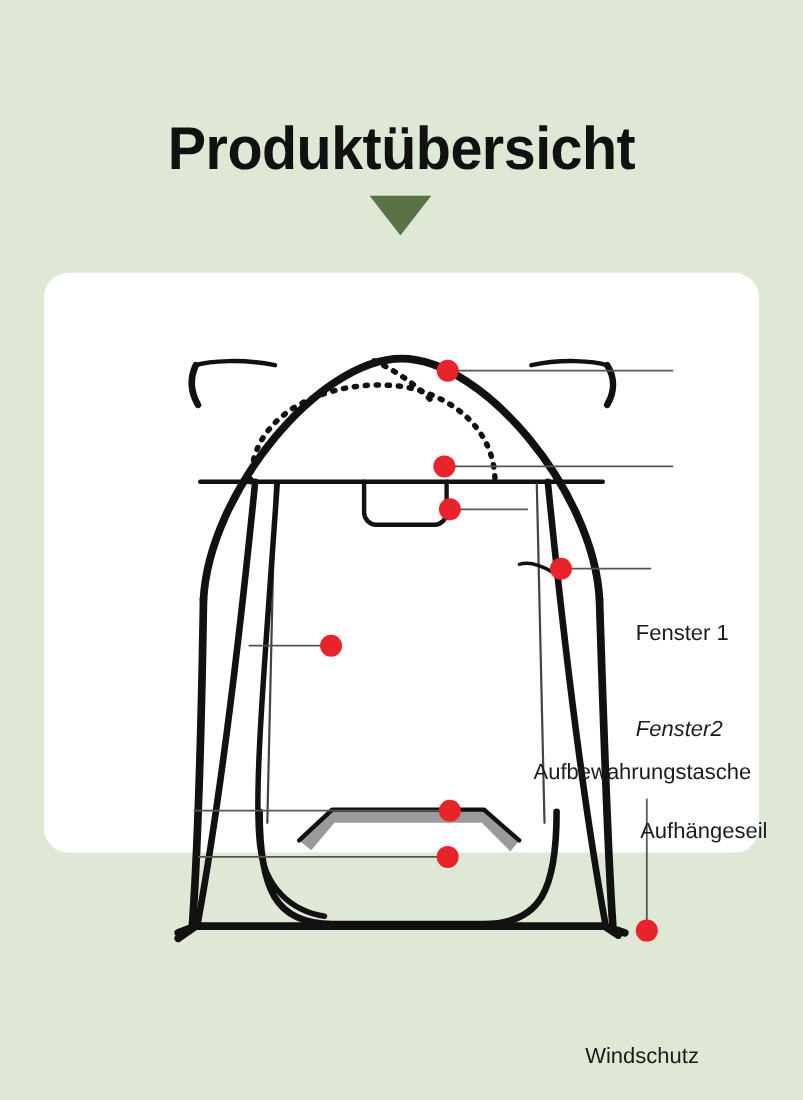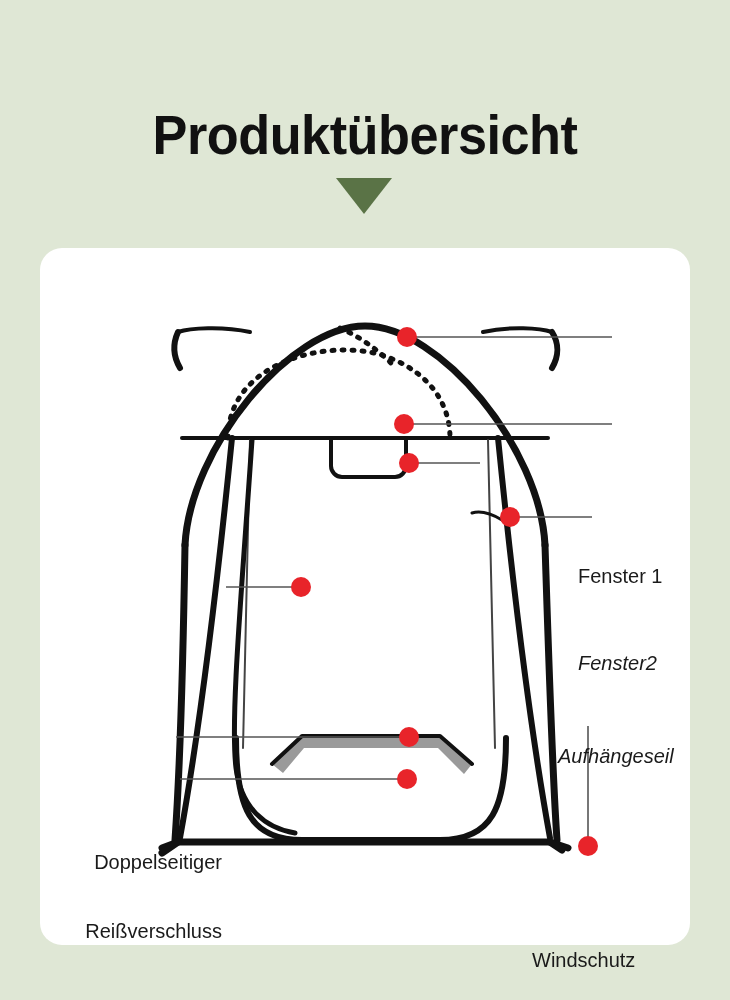--- a/index.html
+++ b/index.html
@@ -45,21 +45,21 @@
     height: 0;
     border-left: 28px solid transparent;
     border-right: 28px solid transparent;
     border-top: 36px solid #5a7346;
   }
   .card {
     position: absolute;
     left: 40px;
     top: 248px;
     width: 650px;
-    height: 697px;
+    height: 527px;
     background: #ffffff;
     border-radius: 22px;
   }
   .diagram {
     position: absolute;
     left: 0;
     top: 0;
     width: 650px;
     height: 697px;
   }
@@ -151,27 +151,24 @@
         <circle cx="369" cy="489" r="10"></circle>
         <circle cx="367" cy="531" r="10"></circle>
         <circle cx="548" cy="598" r="10"></circle>
       </g>
     </svg>
 
     <div class="lbl" style="left:538px; top:317px;">Fenster 1</div>
 
     <div class="lbl" style="left:538px; top:404px;font-style:italic;">Fenster2</div>
 
+    <div class="lbl" style="left:445px; top:443px;">Aufbewahrungstasche</div>
 
-    <div class="lbl" style="left:518px; top:497px;font-style:italic;">Aufhängeseil</div>
+    <div class="lbl" style="left:542px; top:497px;">Aufhängeseil</div>
 
-    <div class="lbl right-align" style="left:0px; top:557px; width:182px;">
-      <div>Doppelseitiger</div>
-      <div>Reißverschluss</div>
-    </div>
 
     <div class="lbl right-align" style="left:0px; top:707px; width:132px;">
       
       
     </div>
 
     <div class="lbl right-align" style="left:0px; top:750px; width:136px;">
       
       
     </div>

